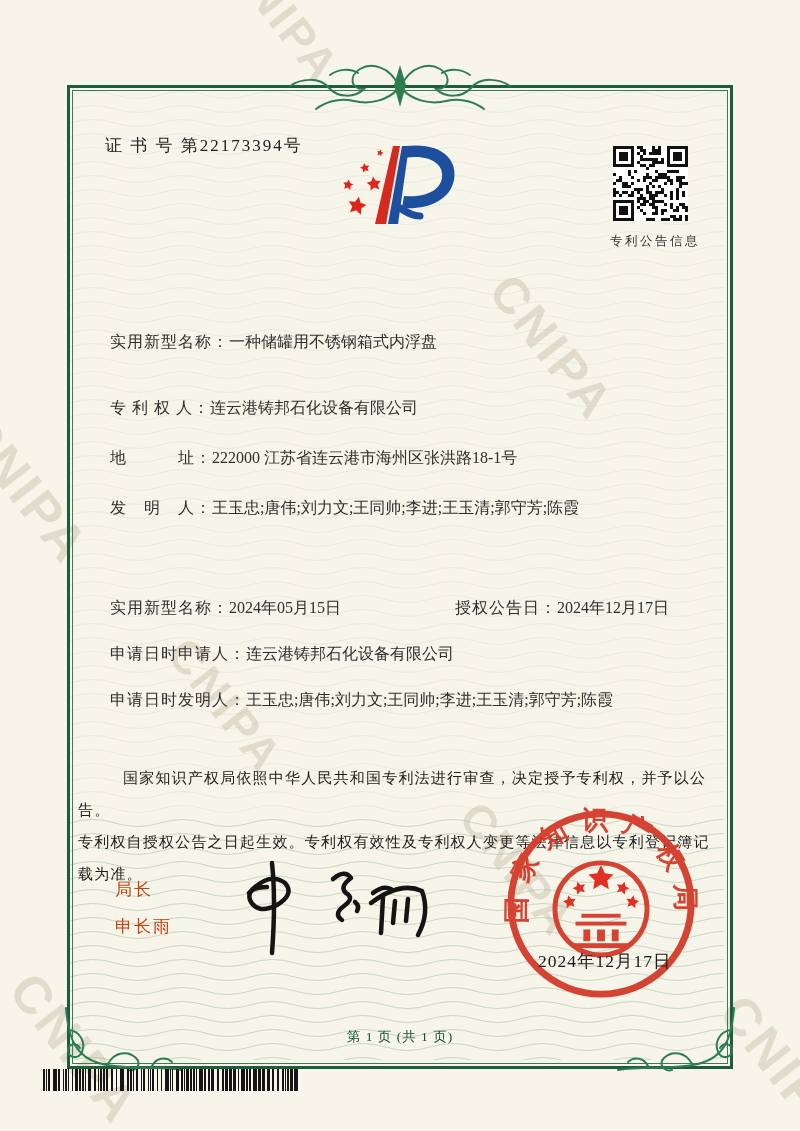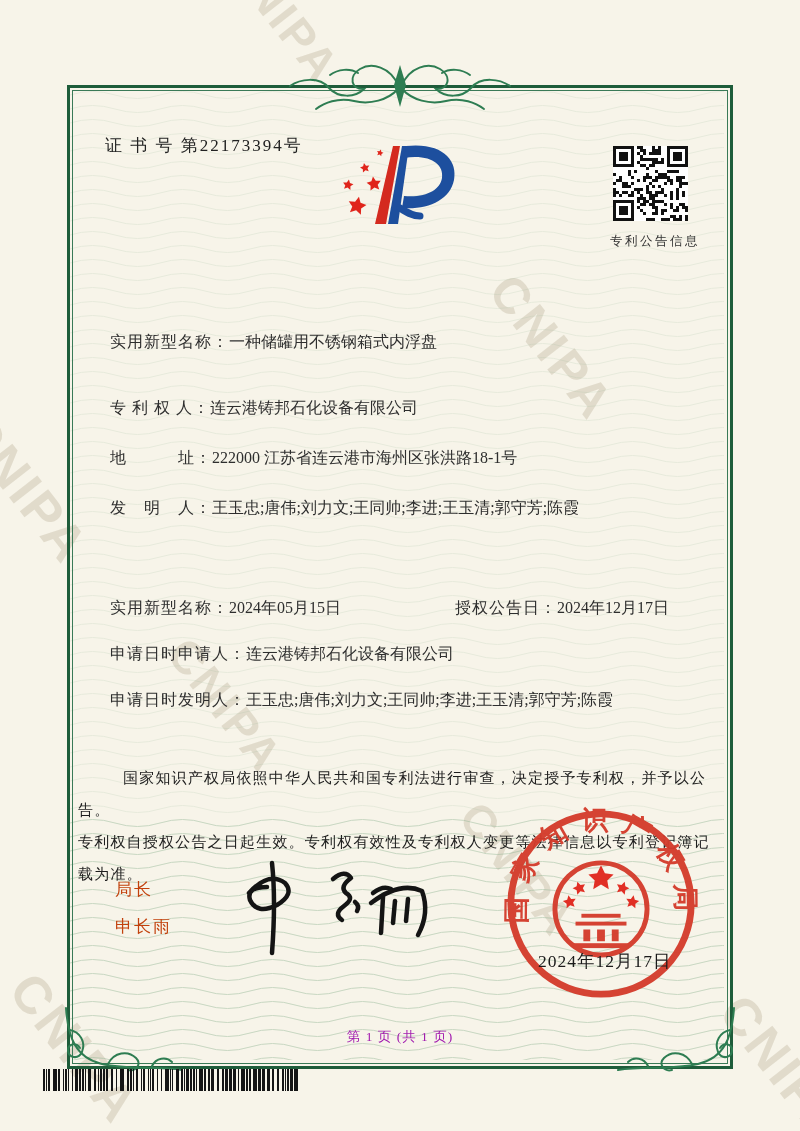--- a/index.html
+++ b/index.html
@@ -55,21 +55,21 @@
   .sig{position:absolute; left:215px; top:845px;}
   
   .seal{position:absolute; left:503px; top:806px; opacity:0.95;}
   .seal-date{
     position:absolute; left:538px; top:949px; font-size:17.5px; color:#1a1a1a;
     letter-spacing:1px; white-space:nowrap;
   }
   
   .page-info{
     position:absolute; left:0; right:0; top:1028px; text-align:center;
-    font-size:13.5px; color:#a21caf; letter-spacing:1px;
+    font-size:13.5px; color:#14532d; letter-spacing:1px;
   }
   .barcode{position:absolute; left:43px; top:1069px;}
   .ornament{position:absolute; pointer-events:none;}
 </style>
 </head>
 <body>
 
 <div class="page">
 
   <div class="wm" style="left:205px; top:-12px; font-size:46px;">CNIPA</div>

